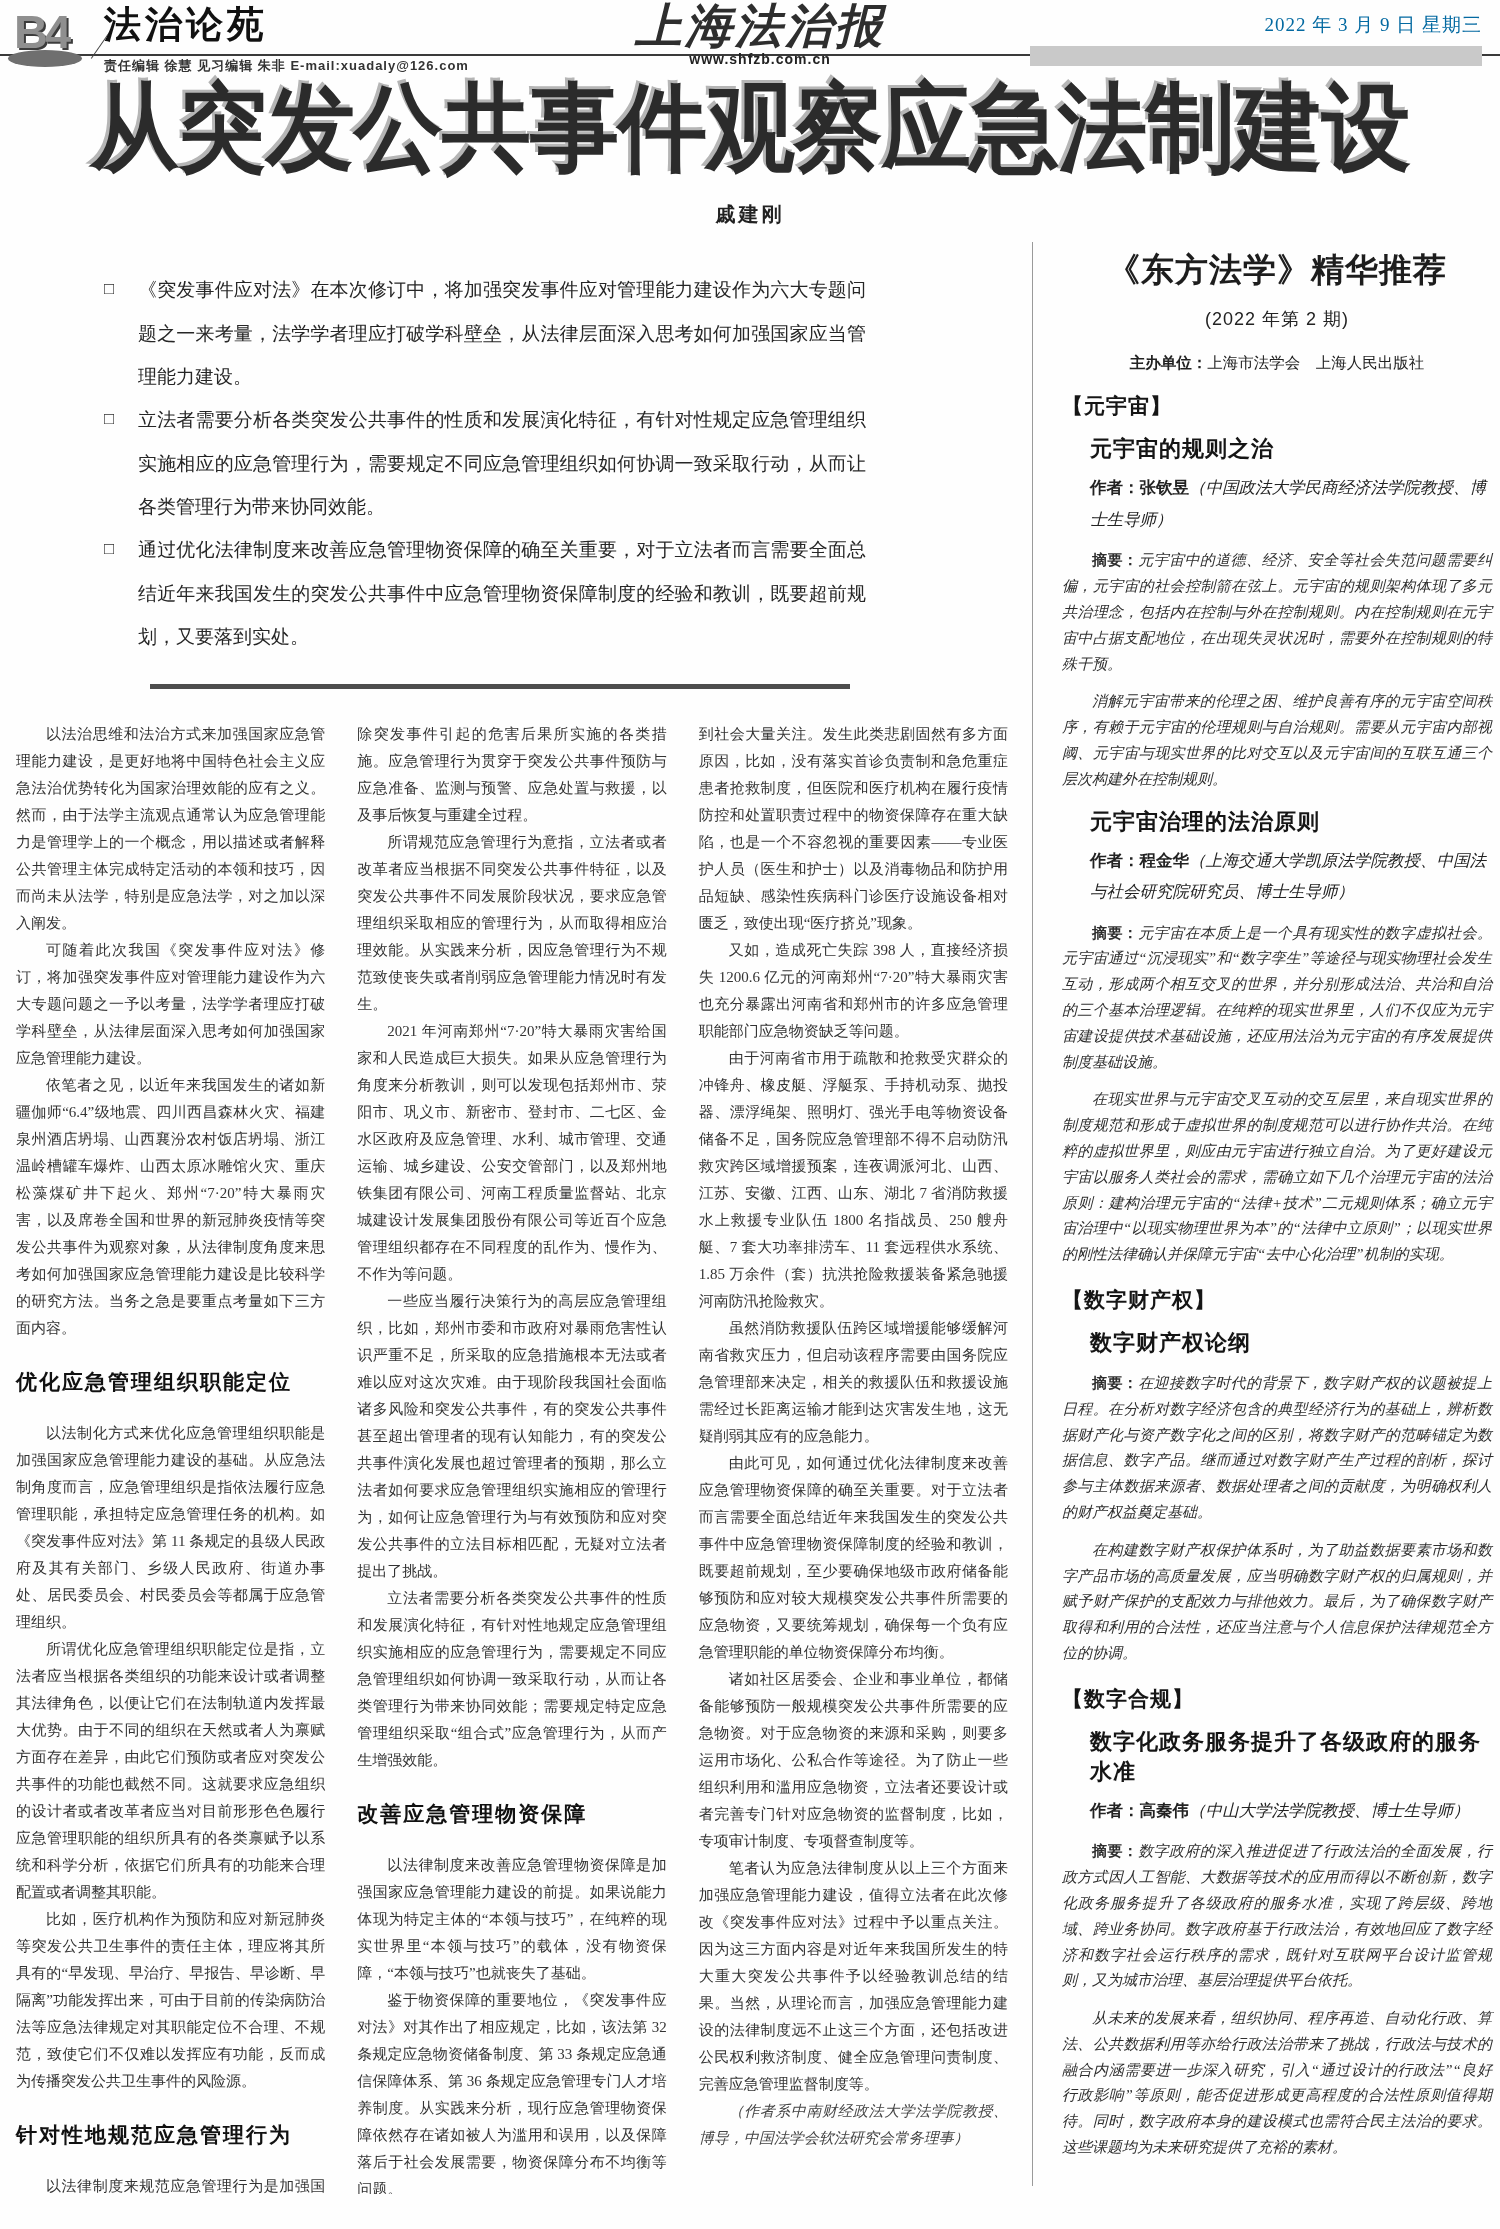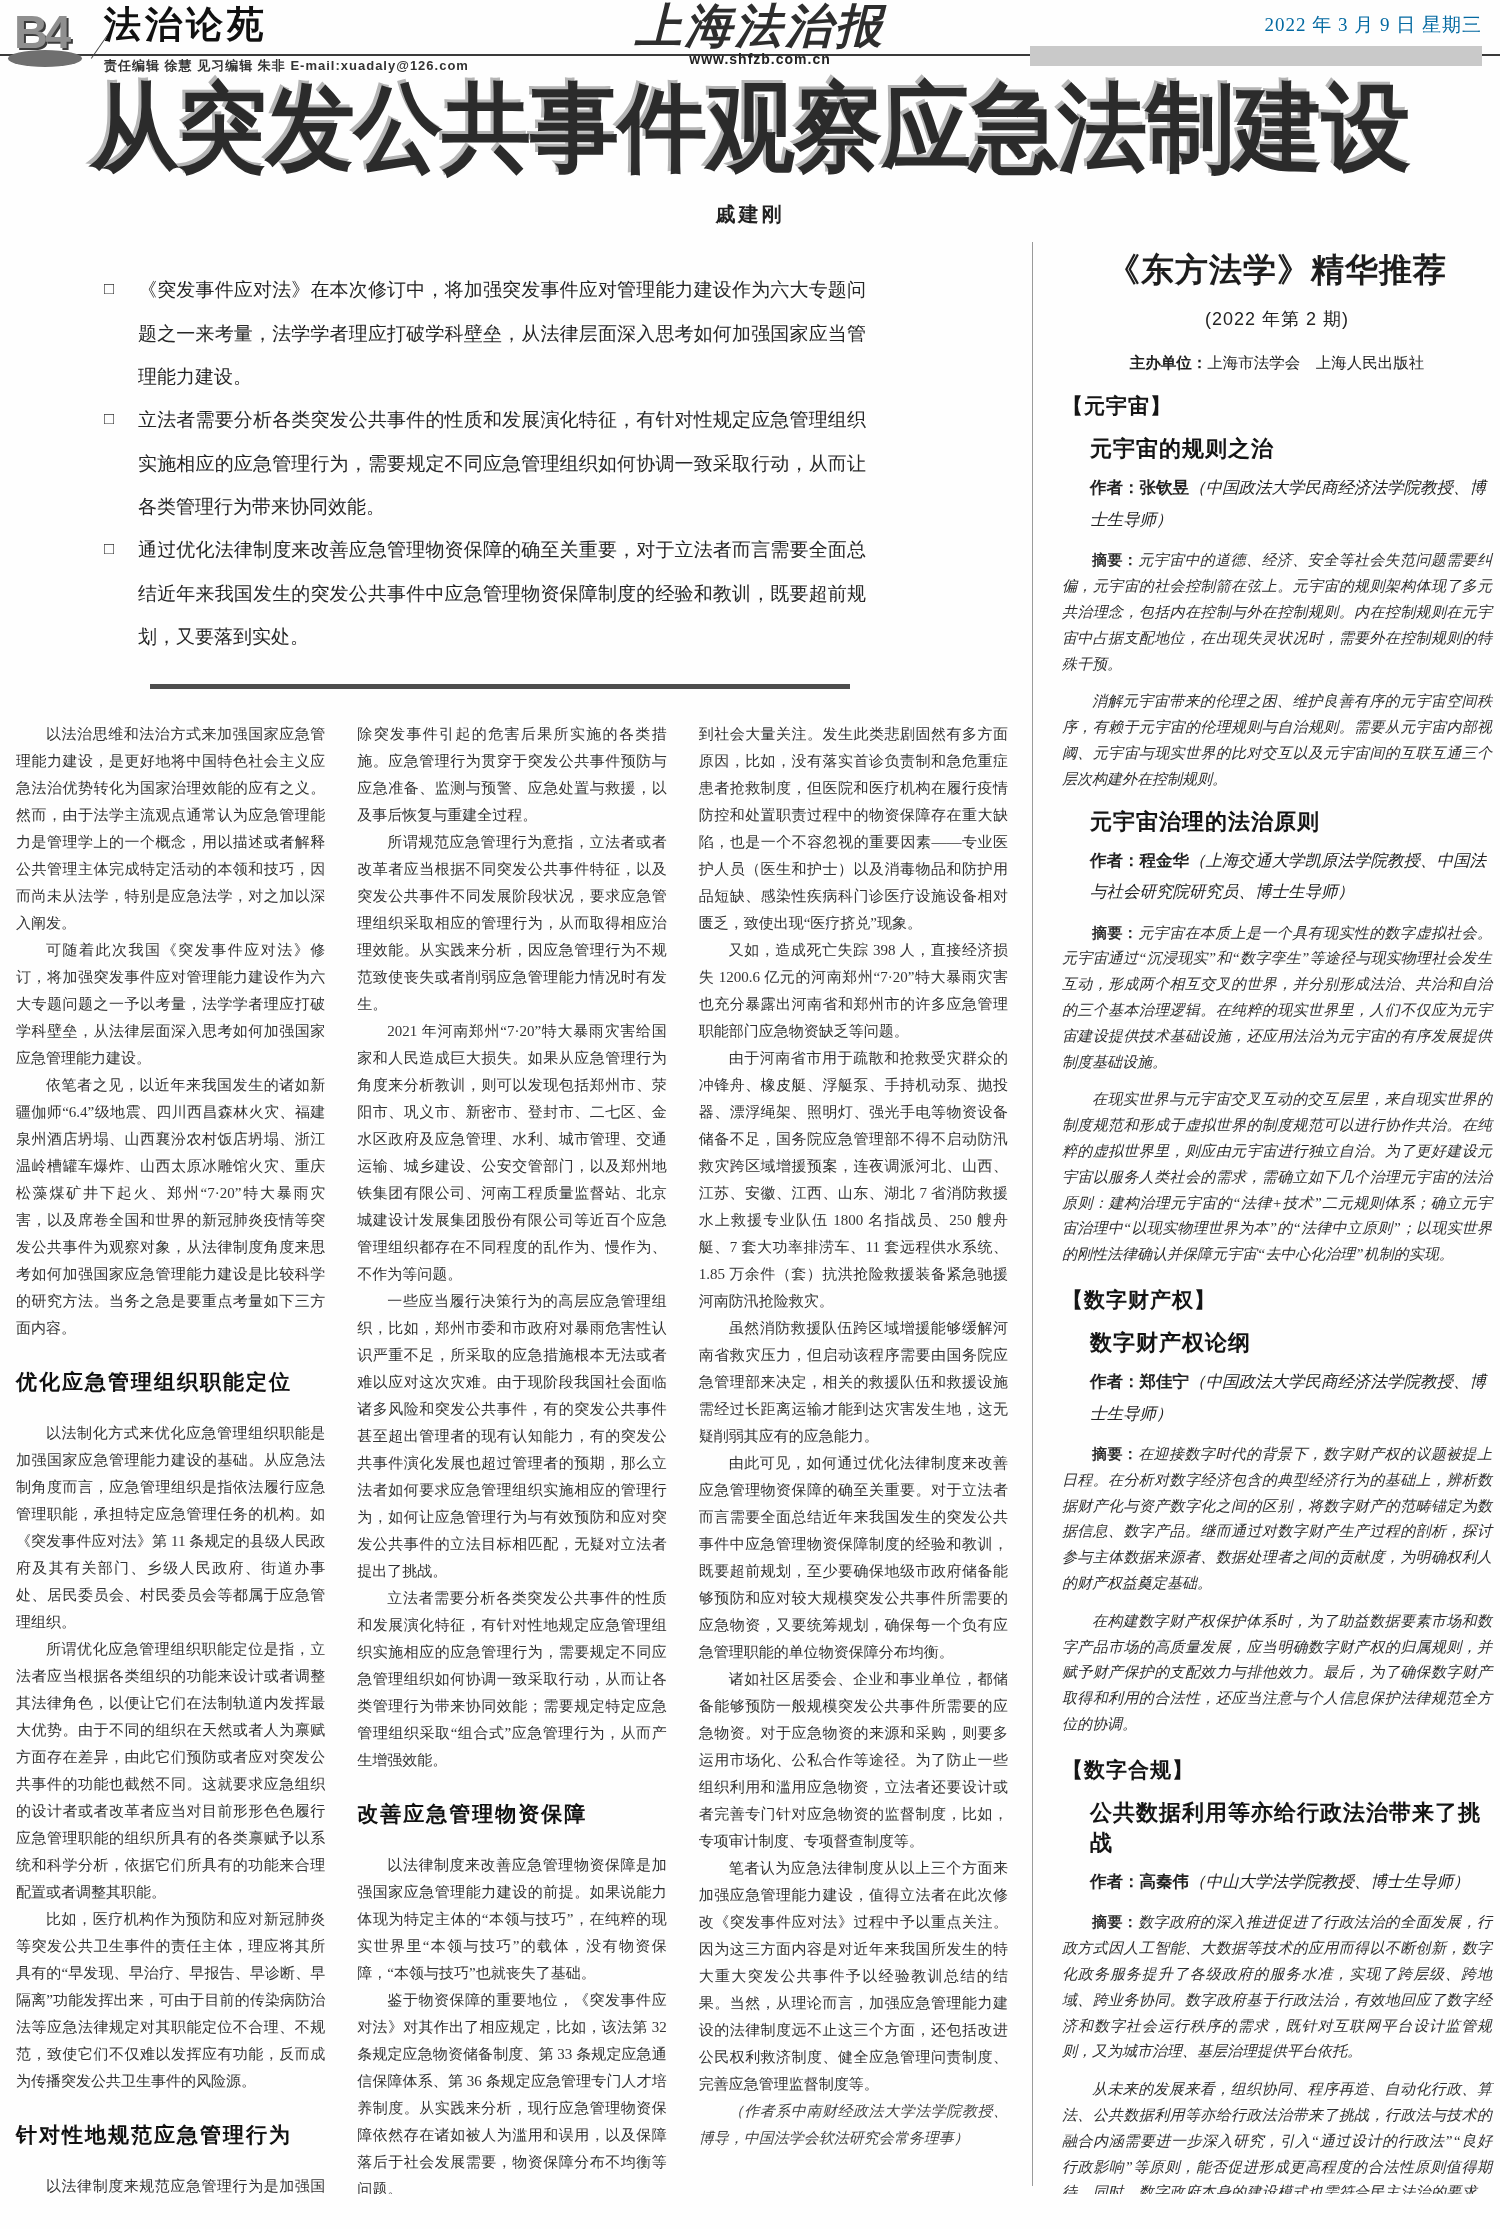--- a/index.html
+++ b/index.html
@@ -200,29 +200,28 @@
               <div class="sb-item-title">元宇宙治理的法治原则</div>
               <p class="sb-author"><span class="au-label">作者：</span><span class="au-name">程金华</span><span class="au-aff">（上海交通大学凯原法学院教授、中国法与社会研究院研究员、博士生导师）</span></p>
               <p class="sb-abstract"><span class="ab-label">摘要：</span>元宇宙在本质上是一个具有现实性的数字虚拟社会。元宇宙通过“沉浸现实”和“数字孪生”等途径与现实物理社会发生互动，形成两个相互交叉的世界，并分别形成法治、共治和自治的三个基本治理逻辑。在纯粹的现实世界里，人们不仅应为元宇宙建设提供技术基础设施，还应用法治为元宇宙的有序发展提供制度基础设施。</p>
               <p class="sb-abstract">在现实世界与元宇宙交叉互动的交互层里，来自现实世界的制度规范和形成于虚拟世界的制度规范可以进行协作共治。在纯粹的虚拟世界里，则应由元宇宙进行独立自治。为了更好建设元宇宙以服务人类社会的需求，需确立如下几个治理元宇宙的法治原则：建构治理元宇宙的“法律+技术”二元规则体系；确立元宇宙治理中“以现实物理世界为本”的“法律中立原则”；以现实世界的刚性法律确认并保障元宇宙“去中心化治理”机制的实现。</p>
             </div>
           </div>
           <div class="sb-section">
             <div class="sb-category">【数字财产权】</div>
             <div class="sb-item">
               <div class="sb-item-title">数字财产权论纲</div>
-              <p class="sb-author"><span class="au-label">作者：</span><span class="au-name">郑佳宁</span><span class="au-aff">（中国政法大学民商经济法学院教授、博士生导师）</span></p>
               <p class="sb-abstract"><span class="ab-label">摘要：</span>在迎接数字时代的背景下，数字财产权的议题被提上日程。在分析对数字经济包含的典型经济行为的基础上，辨析数据财产化与资产数字化之间的区别，将数字财产的范畴锚定为数据信息、数字产品。继而通过对数字财产生产过程的剖析，探讨参与主体数据来源者、数据处理者之间的贡献度，为明确权利人的财产权益奠定基础。</p>
               <p class="sb-abstract">在构建数字财产权保护体系时，为了助益数据要素市场和数字产品市场的高质量发展，应当明确数字财产权的归属规则，并赋予财产保护的支配效力与排他效力。最后，为了确保数字财产取得和利用的合法性，还应当注意与个人信息保护法律规范全方位的协调。</p>
             </div>
           </div>
           <div class="sb-section">
             <div class="sb-category">【数字合规】</div>
             <div class="sb-item">
-              <div class="sb-item-title">公共数据利用等亦给行政法治带来了挑战</div>
+              <div class="sb-item-title">数字化政务服务提升了各级政府的服务水准</div>
               <p class="sb-author"><span class="au-label">作者：</span><span class="au-name">高秦伟</span><span class="au-aff">（中山大学法学院教授、博士生导师）</span></p>
               <p class="sb-abstract"><span class="ab-label">摘要：</span>数字政府的深入推进促进了行政法治的全面发展，行政方式因人工智能、大数据等技术的应用而得以不断创新，数字化政务服务提升了各级政府的服务水准，实现了跨层级、跨地域、跨业务协同。数字政府基于行政法治，有效地回应了数字经济和数字社会运行秩序的需求，既针对互联网平台设计监管规则，又为城市治理、基层治理提供平台依托。</p>
               <p class="sb-abstract">从未来的发展来看，组织协同、程序再造、自动化行政、算法、公共数据利用等亦给行政法治带来了挑战，行政法与技术的融合内涵需要进一步深入研究，引入“通过设计的行政法”“良好行政影响”等原则，能否促进形成更高程度的合法性原则值得期待。同时，数字政府本身的建设模式也需符合民主法治的要求。这些课题均为未来研究提供了充裕的素材。</p>
             </div>
           </div>
         </div>
     </aside>
   </div>
 
 </div>

